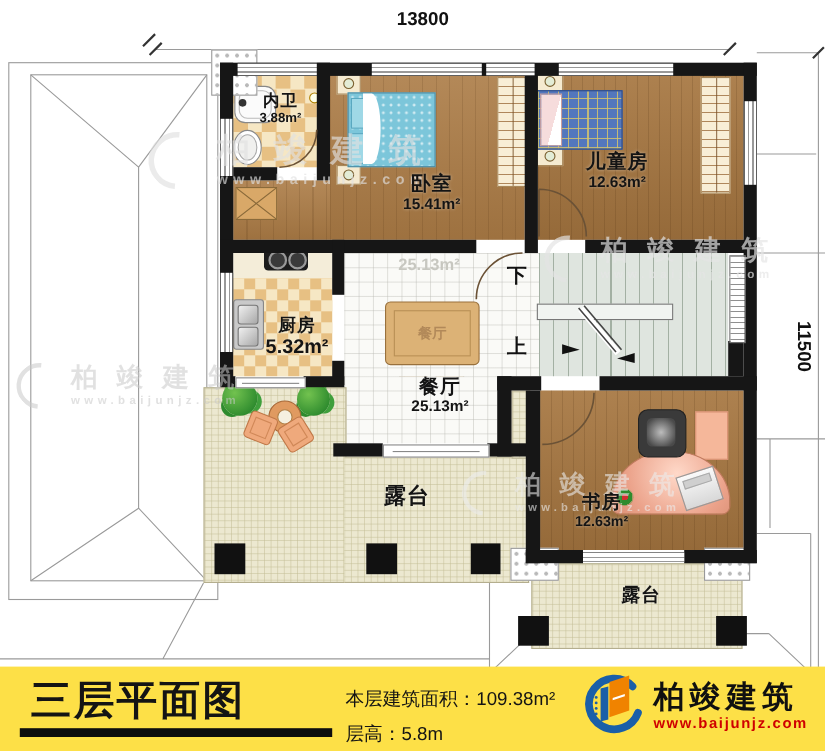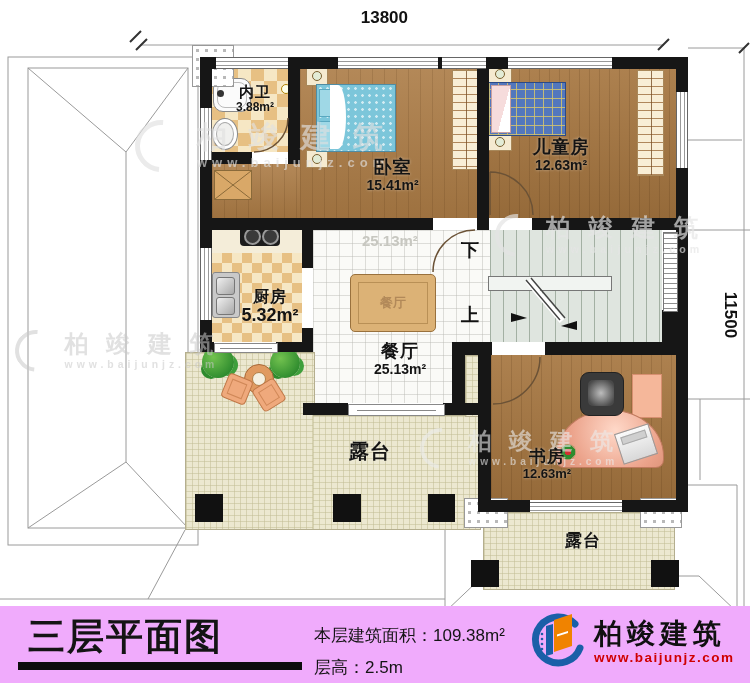--- a/index.html
+++ b/index.html
@@ -58,21 +58,21 @@
   .rlabel .nm{font-size:18px;letter-spacing:1px;}
   .rlabel .ar{font-size:14px;}
   .wm{position:absolute;z-index:13;display:flex;align-items:center;gap:10px;pointer-events:none;}
   .wm .sw{width:42px;height:42px;border-radius:50%;border:5px solid currentColor;
         border-top-color:transparent;border-right-color:transparent;transform:rotate(50deg);flex:0 0 auto;}
   .wm .tx1{font-size:30px;font-weight:700;letter-spacing:22px;white-space:nowrap;line-height:1;}
   .wm .tx2{font-size:13px;font-weight:700;letter-spacing:5px;white-space:nowrap;margin-top:3px;}
   .dimlabel{position:absolute;z-index:20;font-weight:700;font-size:17px;color:#111;}
   .stairword{position:absolute;z-index:18;font-weight:900;font-size:18px;color:#111;}
   .ghost{position:absolute;z-index:7;font-weight:700;font-size:15px;color:#c7c7c0;}
-  #titleblock{position:absolute;z-index:20;left:0;top:606px;width:750px;height:77px;background:#f0abfc;}
+  #titleblock{position:absolute;z-index:20;left:0;top:606px;width:750px;height:77px;background:#fde047;}
   #maintitle{position:absolute;left:28px;top:6px;display:flex;align-items:baseline;}
   #maintitle .t1{font-size:37px;font-weight:700;letter-spacing:2px;}
   #maintitle .t2{font-size:36px;font-weight:500;letter-spacing:1px;}
   #titlebar{position:absolute;left:18px;top:56px;width:284px;height:8px;background:#0d0d0d;}
   #infoblock{position:absolute;left:314px;top:18px;font-size:17px;font-weight:500;}
   #infoblock .row{margin-bottom:9px;white-space:nowrap;}
   #logoblock{position:absolute;left:528px;top:4px;display:flex;align-items:center;gap:8px;}
   #logotext .b{font-size:28px;font-weight:900;letter-spacing:5px;color:#101010;line-height:1.1;}
   #logotext .u{font-size:13.5px;font-weight:800;letter-spacing:1.5px;color:#cf0000;}
   .bed1{position:absolute;background:#7cc6da;border:1px solid #4f8ca4;
@@ -315,21 +315,21 @@
   <div id="titleblock">
     <div id="maintitle">
       <span class="t1">三层平面图</span>
     </div>
     <div id="titlebar"></div>
     <div id="infoblock">
       <div class="row">
         <span>本层建筑面积：</span><span>109.38m²</span>
       </div>
       <div class="row">
-        <span>层高：</span><span>2.5m</span>
+        <span>层高：</span><span>5.8m</span>
       </div>
     </div>
     <div id="logoblock">
       <svg width="58" height="64" viewBox="0 0 58 64">
         <path d="M47 14 A23 23 0 1 0 52 38" stroke="#1a5fa8" stroke-width="7" fill="none" stroke-linecap="round"></path>
         <polygon points="26,10 44,4 44,36 26,42" fill="#f08300"></polygon>
         <polygon points="18,16 25,14 25,44 18,46" fill="#1a5fa8"></polygon>
         <rect x="29" y="12" width="11" height="2" fill="#fff" transform="skewY(-18) translate(0,22)"></rect>
         <circle cx="14" cy="24" r="1.3" fill="#1a5fa8"></circle>
           <circle cx="14" cy="29" r="1.3" fill="#1a5fa8"></circle>

